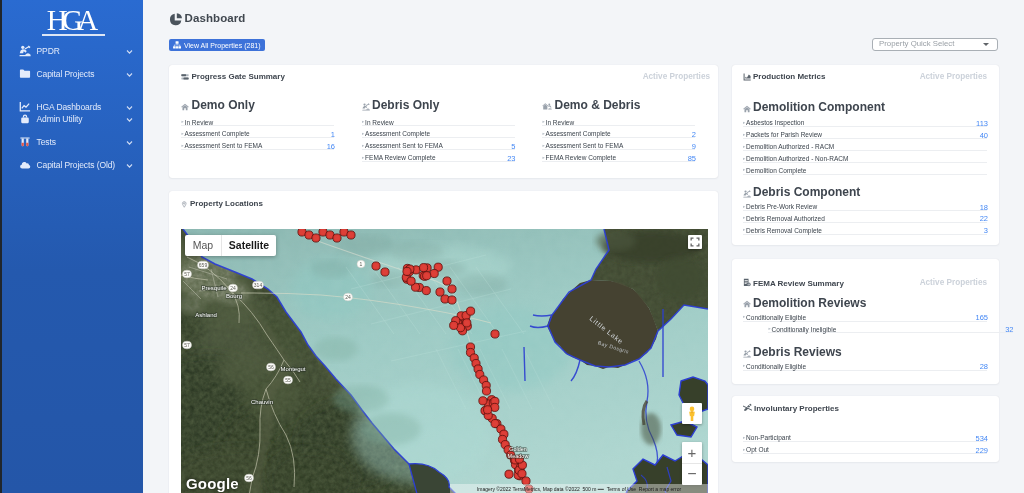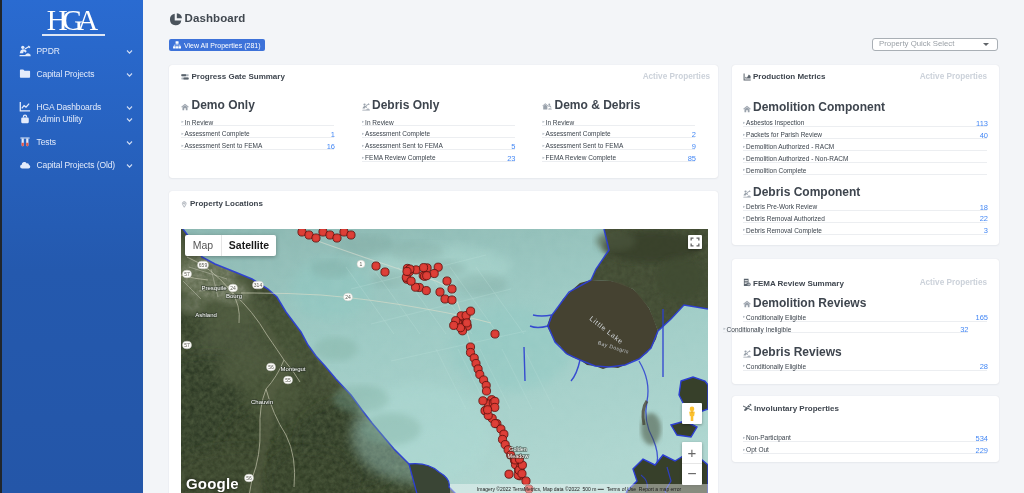--- a/index.html
+++ b/index.html
@@ -719,21 +719,21 @@
           <g fill="#99a1ab" transform="scale(0.6666666666666666)">
 <path d="M0.4 5.8 L6.0 1.0 L11.6 5.8 L10.7 6.8 L6.0 2.8 L1.3 6.8 Z"></path>
 <path d="M2.2 6.3 L6.0 3.1 L9.8 6.3 L9.8 10.8 L7.2 10.8 L7.2 7.9 L4.8 7.9 L4.8 10.8 L2.2 10.8 Z"></path>
           </g>
         </svg></span>Demolition Reviews</div>
     <div class="mrow" style="left:742.5px; top:309.6px; width:244.5px;">
       <span class="car">▸</span>
       <span class="lbl">Conditionally Eligible</span>
       <span class="num">165</span>
     </div>
-    <div class="mrow" style="left:723px; top:321.5px; width:244.5px;">
+    <div class="mrow" style="left:768px; top:321.5px; width:244.5px;">
       <span class="car">▸</span>
       <span class="lbl">Conditionally Ineligible</span>
       <span class="num">32</span>
     </div>
     <div class="sect" style="left:742.5px; top:347.0px;"><span class="sic"><svg width="8" height="8" viewBox="0 0 8 8">
           <g fill="#99a1ab" transform="scale(0.6153846153846154)">
 <circle cx="4.1" cy="2.5" r="1.8"></circle>
 <path d="M0.8 9.0 Q1.2 5.4 3.8 4.7 L6.2 4.9 L8.4 6.6 L7.2 8.3 L5.2 6.9 Q4.6 7.6 4.6 9.0 Z"></path>
 <path d="M6.0 3.8 L10.6 1.2 L11.2 2.3 L6.8 5.0 Z"></path>
 <path d="M10.4 0.5 L12.5 2.1 L11.3 3.4 Q9.9 3.0 9.8 1.6 Z"></path>

